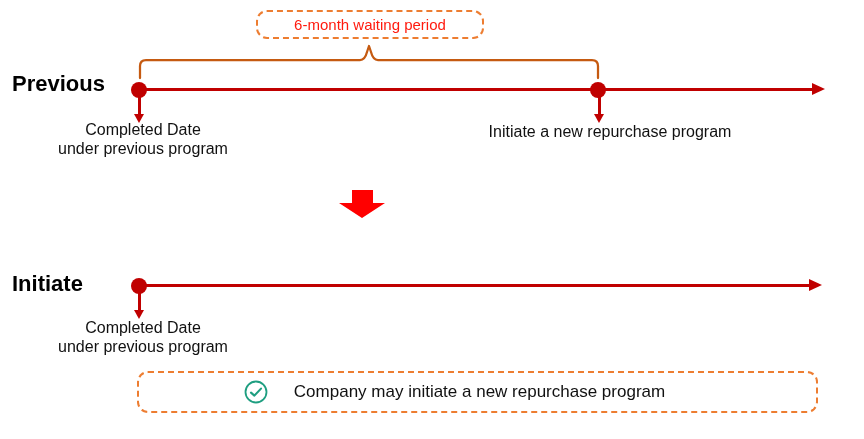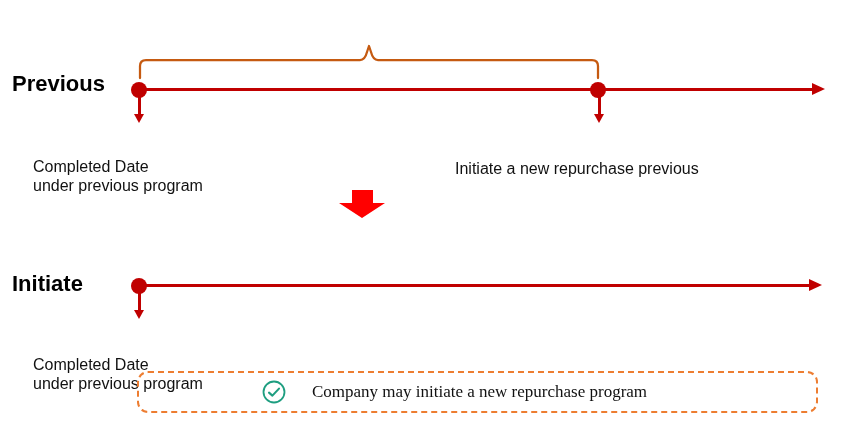--- a/index.html
+++ b/index.html
@@ -3,21 +3,21 @@
 <meta charset="utf-8">
 <style>
   html,body{margin:0;padding:0;background:#fff;}
   #canvas{
     position:relative;width:864px;height:439px;background:#ffffff;
     font-family:"Liberation Sans","DejaVu Sans",sans-serif;color:#000;
     overflow:hidden;
   }
   .abs{position:absolute;}
   .section-label{font-weight:bold;font-size:22px;line-height:20px;color:#000;}
-  .event-label{font-size:16px;line-height:19px;white-space:pre-line;color:#111;margin-top:37px;}
+  .event-label{font-size:16px;line-height:19px;text-align:center;white-space:pre-line;color:#111;}
   .tl-line{height:3px;background:#C00000;}
   .tl-arrowhead{
     width:0;height:0;
     border-left:13px solid #C00000;
     border-top:6.5px solid transparent;
     border-bottom:6.5px solid transparent;
   }
   .tl-dot{width:16px;height:16px;border-radius:50%;background:#C00000;}
   .down-arrow{width:14px;height:27px;}
   .down-arrow .stem{position:absolute;left:5.5px;top:0;width:3px;height:19px;background:#C00000;}
@@ -26,30 +26,33 @@
     border-top:9px solid #C00000;
     border-left:5px solid transparent;
     border-right:5px solid transparent;
   }
   .dashed-box{
     border:2px dashed #ED7D31;border-radius:11px;box-sizing:border-box;
     display:flex;align-items:center;justify-content:center;
   }
   #waiting-box{left:256px;top:10px;width:228px;height:29px;}
   #waiting-box span{font-size:15px;color:#FF1A0E;}
-  #note-box{left:137px;top:371px;width:681px;height:42px;gap:26px;padding-right:46px;font-family:Liberation Serif, serif;}
+  #note-box{left:137px;top:371px;width:681px;height:42px;gap:26px;padding-right:46px;}
   #note-box .note-text{font-size:17px;color:#111;}
 </style>
 </head>
 <body>
 
 <div id="canvas">
 
   <div class="abs section-label" style="left:12px;top:74px;">Previous</div>
 
+  <div class="abs dashed-box" id="waiting-box">
+    <span>6-month waiting period</span>
+  </div>
 
   <svg class="abs" style="left:134px;top:42px;" width="470" height="38" viewBox="0 0 470 38">
     <path d="M6,36 L6,24 Q6,18 12,18 L226,18 Q231,18 233,10 L235,4 L237,10 Q239,18 244,18 L458,18 Q464,18 464,24 L464,36" fill="none" stroke="#C55A11" stroke-width="2.25" stroke-linecap="round" stroke-linejoin="round"></path>
   </svg>
 
   <div class="abs tl-line" style="left:139px;top:88px;width:676px;"></div>
   <div class="abs tl-arrowhead" style="left:812px;top:83px;"></div>
   <div class="abs tl-dot" style="left:131px;top:82px;"></div>
   <div class="abs tl-dot" style="left:590px;top:82px;"></div>
 
@@ -58,21 +61,21 @@
       <div class="head"></div>
   </div>
   <div class="abs down-arrow" style="left:592px;top:96px;">
     <div class="stem"></div>
       <div class="head"></div>
   </div>
 
   <div class="abs event-label" style="left:33px;top:120px;width:220px;">Completed Date
 under previous program</div>
 
-  <div class="abs event-label" style="left:455px;top:122px;width:310px;">Initiate a new repurchase previous</div>
+  <div class="abs event-label" style="left:455px;top:122px;width:310px;">Initiate a new repurchase program</div>
 
   <svg class="abs" style="left:339px;top:190px;" width="46" height="28" viewBox="0 0 46 28">
     <polygon points="13,0 34,0 34,13 46,13 23,28 0,13 13,13" fill="#FF0000"></polygon>
   </svg>
 
   <div class="abs section-label" style="left:12px;top:274px;">Initiate</div>
 
   <div class="abs tl-line" style="left:139px;top:284px;width:673px;"></div>
   <div class="abs tl-arrowhead" style="left:809px;top:279px;"></div>
   <div class="abs tl-dot" style="left:131px;top:278px;"></div>

